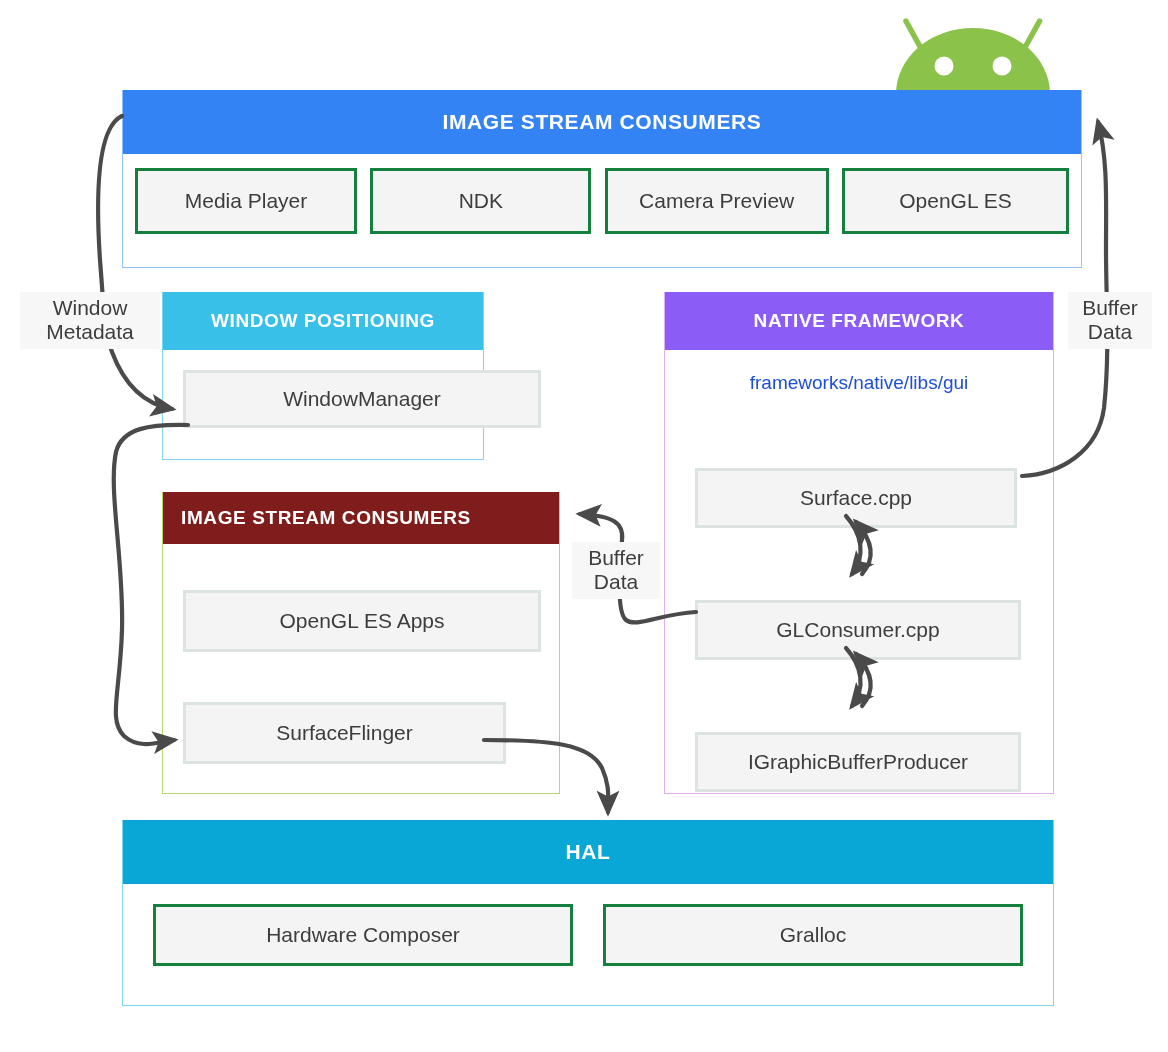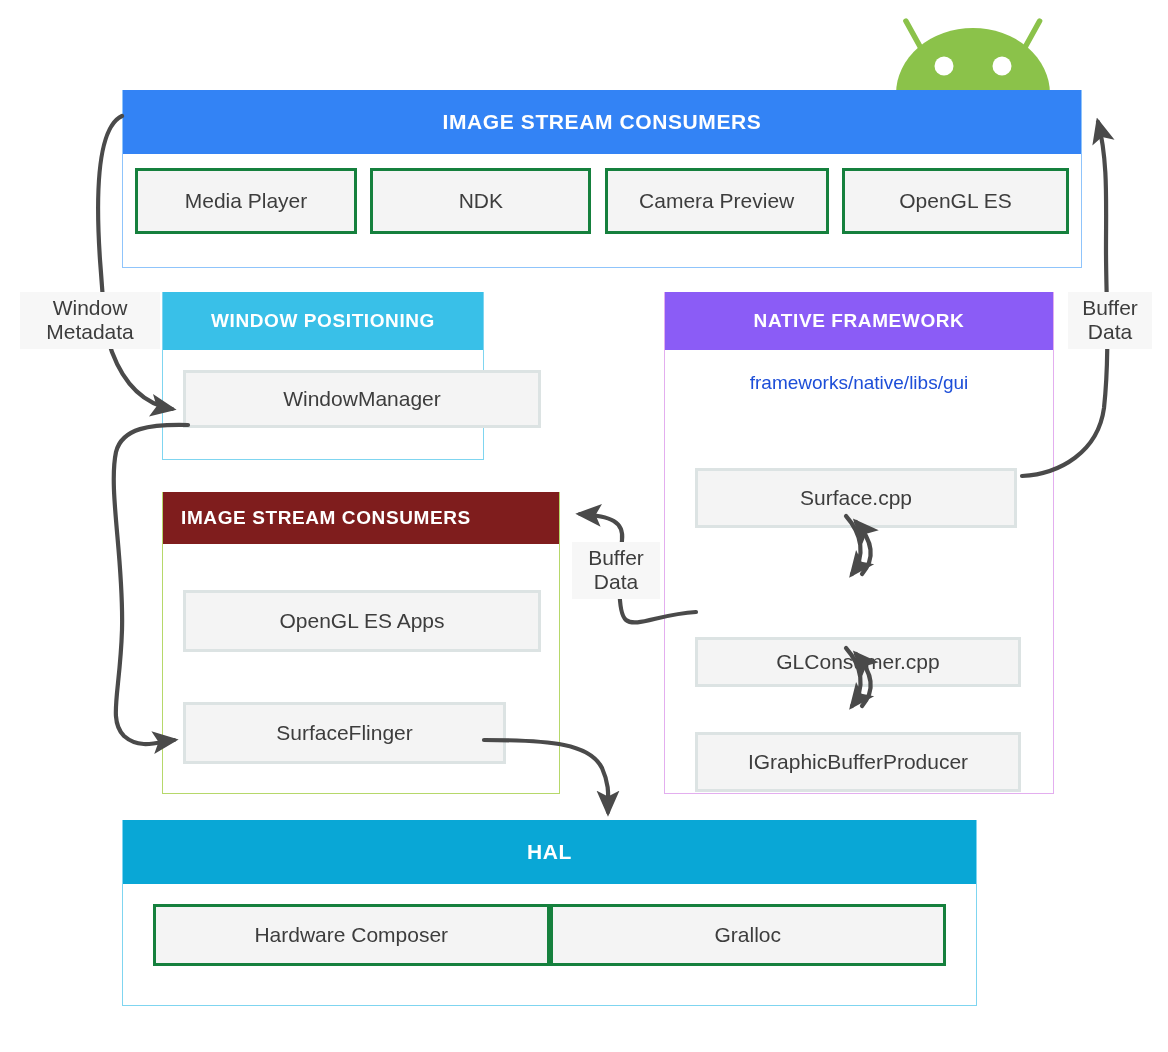--- a/index.html
+++ b/index.html
@@ -122,21 +122,21 @@
   .native-path {
     text-align: center;
     font-size: 19px;
     color: #1d4ed8;
     padding-top: 22px;
   }
 
   
   #panel-hal {
     left: 122px; top: 820px;
-    width: 855px; height: 186px;
+    width: 932px; height: 186px;
     border: 1.5px solid #7FD5F0;
     border-top: none;
   }
   #panel-hal .panel-header {
     height: 64px;
     background: #09A7D6;
     justify-content: center;
     font-size: 21px;
   }
   .hal-row {
@@ -170,21 +170,21 @@
 
   .panel-node {
     position: absolute;
     border-color: #DCE3E3;
   }
   #node-windowmanager { left: 20px; top: 20px; width: 358px; height: 58px; }
   #node-opengles-apps { left: 20px; top: 46px; width: 358px; height: 62px; }
   #node-surfaceflinger { left: 20px; top: 158px; width: 323px; height: 62px; }
 
   #node-surface-cpp { left: 30px; top: 118px; width: 322px; height: 60px; }
-  #node-glconsumer { left: 30px; top: 250px; width: 326px; height: 50px; margin-top: 37px; }
+  #node-glconsumer { left: 30px; top: 250px; width: 326px; height: 60px; }
   #node-igraphicbufferproducer { left: 30px; top: 382px; width: 326px; height: 60px; }
 
   
   .edge-label {
     position: absolute;
     background: #F7F7F7;
     color: #3d3d3d;
     font-size: 21px;
     line-height: 1.16;
     text-align: center;

